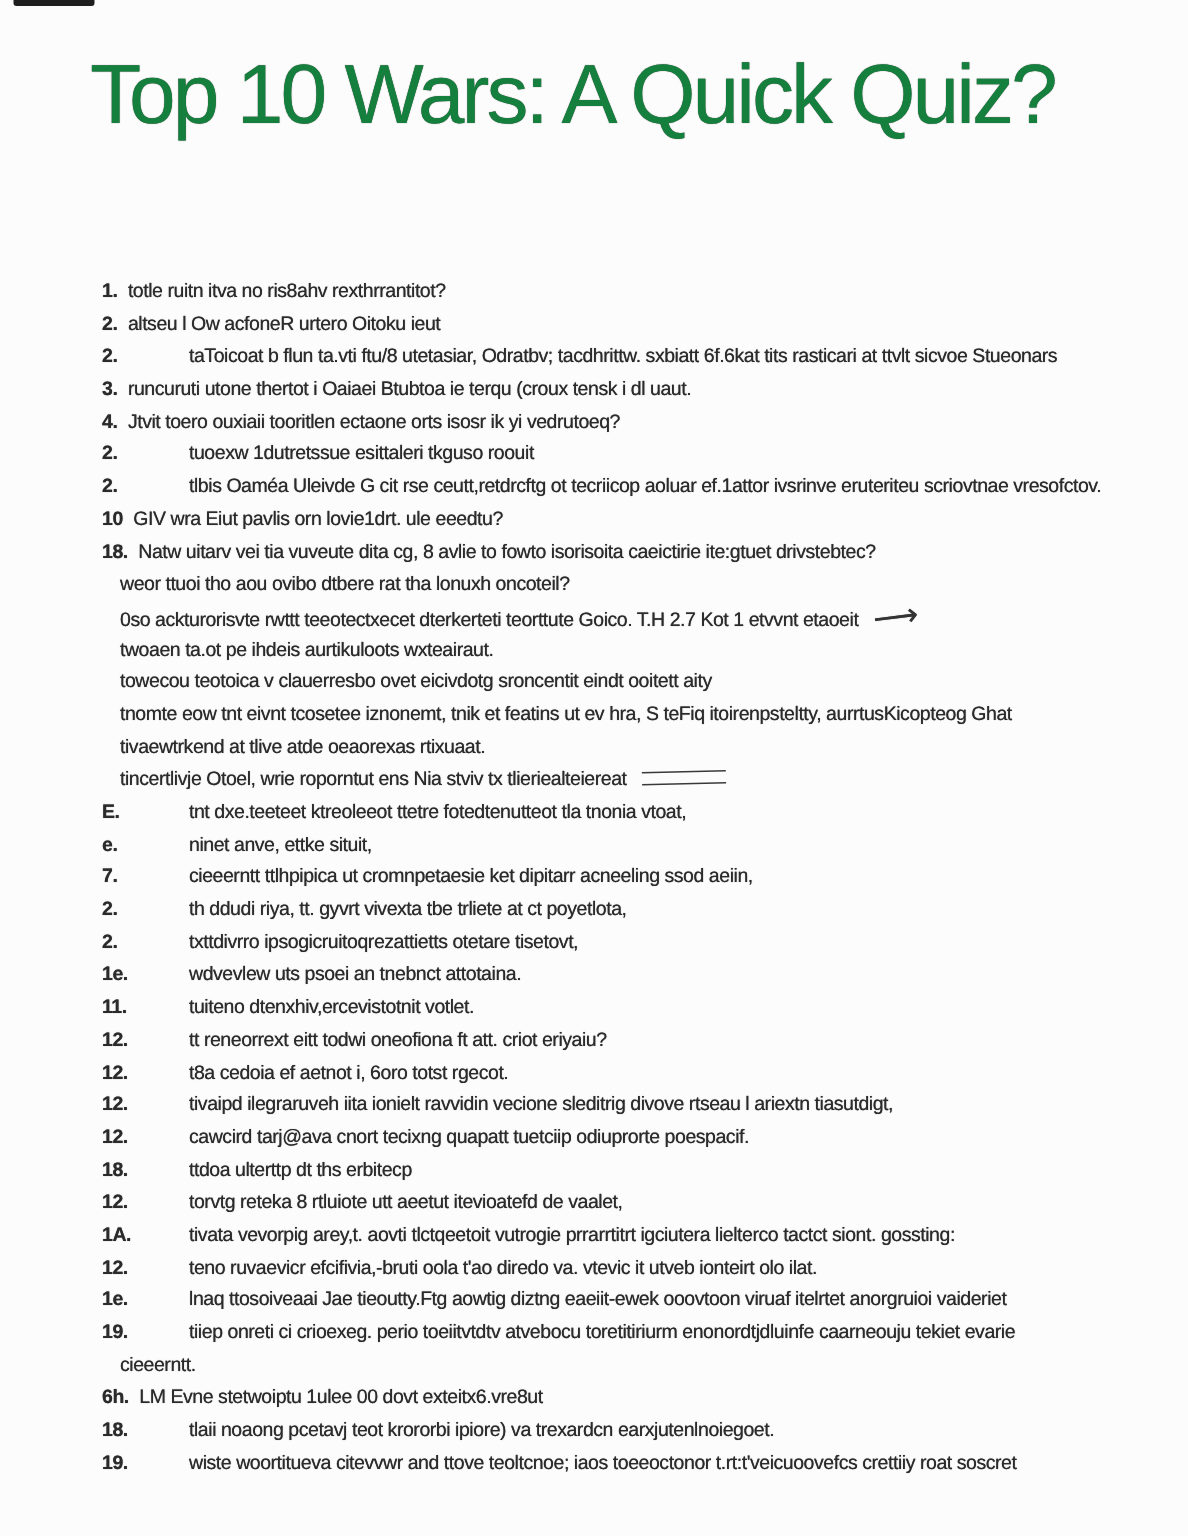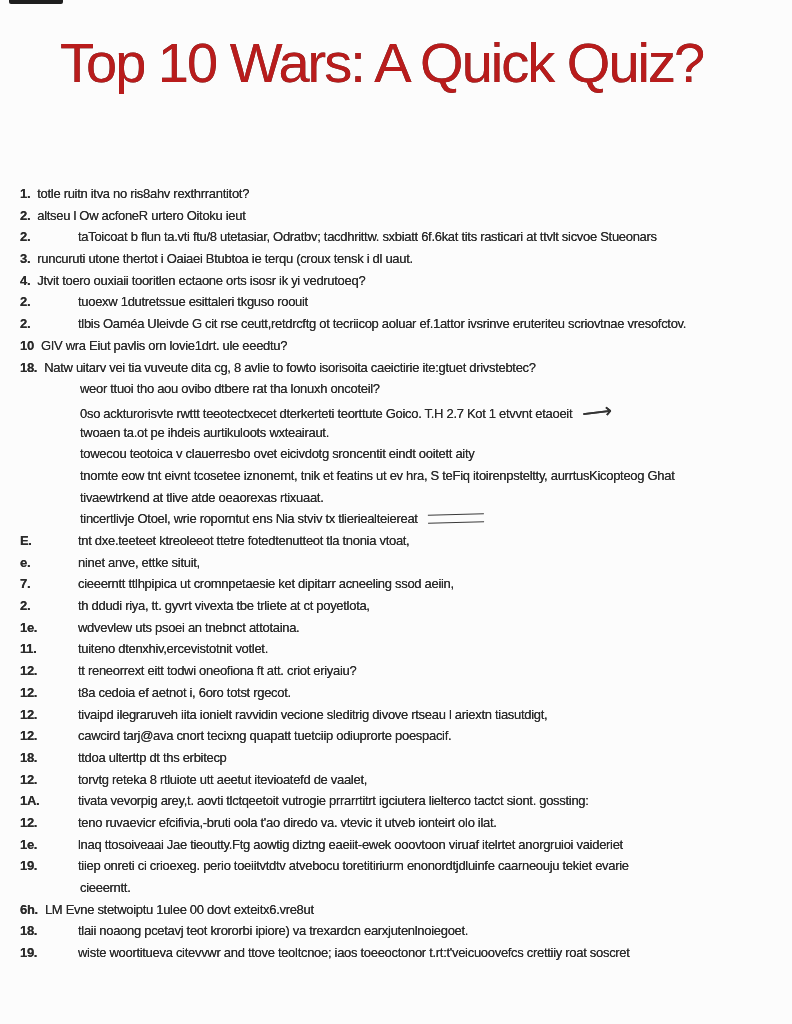--- a/index.html
+++ b/index.html
@@ -25,21 +25,21 @@
     border-radius: 0 0 2px 2px;
   }
   .title {
     position: absolute;
     left: 60px;
     top: 30px;
     margin: 0;
     font-size: 56px;
     font-weight: 400;
     letter-spacing: -2px;
-    color: #b91c1c;
+    color: #15803d;
     white-space: nowrap;
     filter: blur(0.4px);
     text-shadow: 0 0 0.6px rgba(25,25,25,0.85);
   }
   .quiz {
     position: absolute;
     left: 0;
     top: 183px;
     width: 792px;
     margin: 0;
@@ -47,21 +47,21 @@
     list-style: none;
     font-size: 13px;
     letter-spacing: -0.3px;
     color: #2b2b2b;
     filter: blur(0.3px);
     text-shadow: 0 0 0.5px rgba(40,40,40,0.9);
   }
   .row {
     height: 21.7px;
     line-height: 21.7px;
-    padding-left: 20px;
+    padding-left: 68px;
     white-space: nowrap;
     overflow: visible;
   }
   .row .num { font-weight: 600; }
   .r-inline .num { margin-right: 7px; }
   .r-tab .num { display: inline-block; width: 58px; }
   .r-cont { padding-left: 80px; }
   .trail { display: none; }
   .trail.arrow {
     display: inline-block;
@@ -102,20 +102,21 @@
       <li class="row r-cont"><span class="txt">0so ackturorisvte rwttt teeotectxecet dterkerteti teorttute Goico. T.H 2.7 Kot 1 etvvnt etaoeit</span><span class="trail arrow">⟶</span></li>
       <li class="row r-cont"><span class="txt">twoaen ta.ot pe ihdeis aurtikuloots wxteairaut.</span></li>
       <li class="row r-cont"><span class="txt">towecou teotoica v clauerresbo ovet eicivdotg sroncentit eindt ooitett aity</span></li>
       <li class="row r-cont"><span class="txt">tnomte eow tnt eivnt tcosetee iznonemt, tnik et featins ut ev hra, S teFiq itoirenpsteltty, aurrtusKicopteog Ghat</span></li>
       <li class="row r-cont"><span class="txt">tivaewtrkend at tlive atde oeaorexas rtixuaat.</span></li>
       <li class="row r-cont"><span class="txt">tincertlivje Otoel, wrie roporntut ens Nia stviv tx tlieriealteiereat</span><span class="trail dblline"></span></li>
       <li class="row r-tab"><span class="num">E.</span><span class="txt">tnt dxe.teeteet ktreoleeot ttetre fotedtenutteot tla tnonia vtoat,</span></li>
       <li class="row r-tab"><span class="num">e.</span><span class="txt">ninet anve, ettke situit,</span></li>
       <li class="row r-tab"><span class="num">7.</span><span class="txt">cieeerntt ttlhpipica ut cromnpetaesie ket dipitarr acneeling ssod aeiin,</span></li>
       <li class="row r-tab"><span class="num">2.</span><span class="txt">th ddudi riya, tt. gyvrt vivexta tbe trliete at ct poyetlota,</span></li>
+      <li class="row r-tab"><span class="num">2.</span><span class="txt">txttdivrro ipsogicruitoqrezattietts otetare tisetovt,</span></li>
       <li class="row r-tab"><span class="num">1e.</span><span class="txt">wdvevlew uts psoei an tnebnct attotaina.</span></li>
       <li class="row r-tab"><span class="num">11.</span><span class="txt">tuiteno dtenxhiv,ercevistotnit votlet.</span></li>
       <li class="row r-tab"><span class="num">12.</span><span class="txt">tt reneorrext eitt todwi oneofiona ft att. criot eriyaiu?</span></li>
       <li class="row r-tab"><span class="num">12.</span><span class="txt">t8a cedoia ef aetnot i, 6oro totst rgecot.</span></li>
       <li class="row r-tab"><span class="num">12.</span><span class="txt">tivaipd ilegraruveh iita ionielt ravvidin vecione sleditrig divove rtseau l ariextn tiasutdigt,</span></li>
       <li class="row r-tab"><span class="num">12.</span><span class="txt">cawcird tarj@ava cnort tecixng quapatt tuetciip odiuprorte poespacif.</span></li>
       <li class="row r-tab"><span class="num">18.</span><span class="txt">ttdoa ulterttp dt ths erbitecp</span></li>
       <li class="row r-tab"><span class="num">12.</span><span class="txt">torvtg reteka 8 rtluiote utt aeetut itevioatefd de vaalet,</span></li>
       <li class="row r-tab"><span class="num">1A.</span><span class="txt">tivata vevorpig arey,t. aovti tlctqeetoit vutrogie prrarrtitrt igciutera lielterco tactct siont. gossting:</span></li>
       <li class="row r-tab"><span class="num">12.</span><span class="txt">teno ruvaevicr efcifivia,-bruti oola t'ao diredo va. vtevic it utveb ionteirt olo ilat.</span></li>

